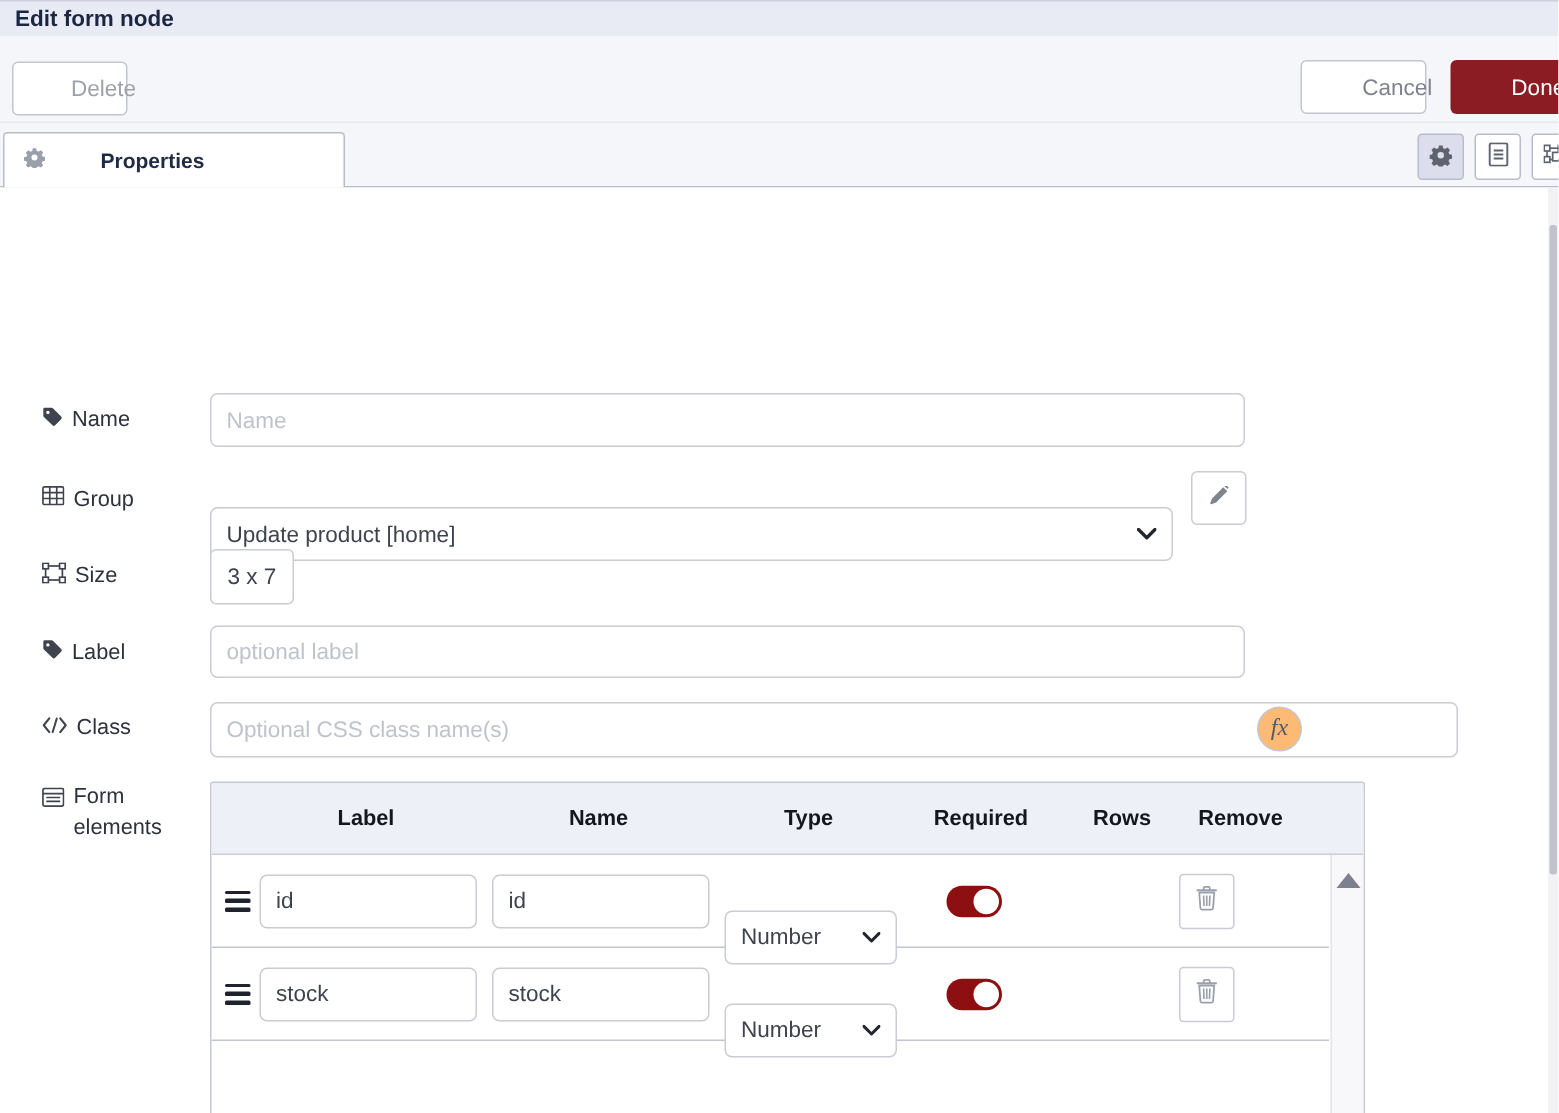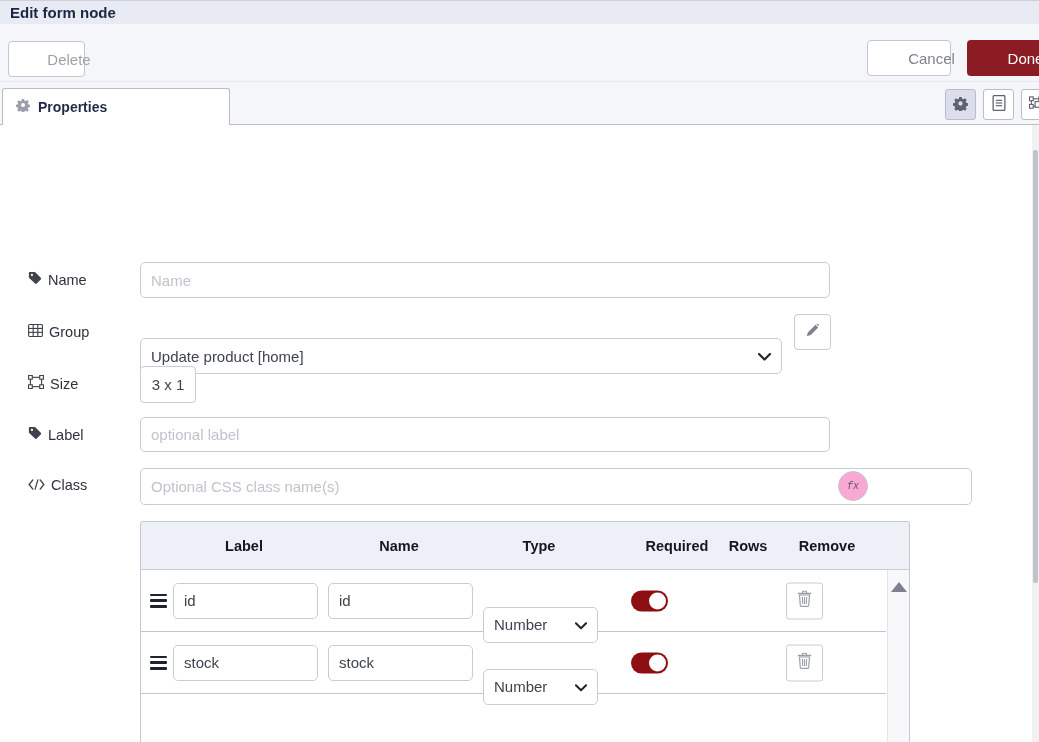--- a/index.html
+++ b/index.html
@@ -23,21 +23,21 @@
   .btn-done   { left:967px; top:16px; width:72px; color:#fff; border:none;
     background:#8c1c23; border-radius:4px 0 0 4px; }
 
   
   .tabbar { position:absolute; left:0; top:82px; width:1039px; height:43px;
     background:#f5f6fa; border-bottom:1px solid #b9bcc9; }
   .tab { position:absolute; left:2px; top:6px; width:228px; height:37px;
     background:#fff; border:1px solid #b9bcc9; border-bottom:none;
     border-radius:3px 3px 0 0; display:flex; align-items:center; gap:8px;
     padding-left:13px; z-index:2; }
-  .tab-label { font-size:14px; font-weight:bold; color:#1f2a44; }
+  .tab-label { font-size:14px; font-weight:bold; color:#1f2a44;margin-left:29px; }
   .icon-btn { position:absolute; top:7px; width:31px; height:31px;
     border:1px solid #b9bcc9; border-radius:3px; background:#fff;
     display:flex; align-items:center; justify-content:center; }
   .icon-btn.active { background:#dcdeed; }
   .ib-gear { left:945px; } .ib-doc { left:983px; } .ib-appearance { left:1021px; }
 
   
   .panel { position:absolute; left:0; top:125px; width:1039px; height:617px; background:#fff; }
   .f-label { position:absolute; display:flex; align-items:center; gap:6px;
     font-size:14.5px; color:#2e323c; }
@@ -61,23 +61,23 @@
   .sel-wrap .chev { position:absolute; right:11px; top:50%; transform:translateY(-50%); pointer-events:none; }
   .btn-size { position:absolute; left:140px; top:241px; width:56px; height:37px;
     border:1px solid #c9ccd4; border-radius:4px; background:#fff; font-size:15px;
     color:#3e434e; display:flex; align-items:center; justify-content:center; }
   .in-label { position:absolute; left:140px; top:292px; width:690px; height:35px; padding:4px 10px; }
   .in-class { position:absolute; left:140px; top:343px; width:832px; height:37px; padding:8px 10px; }
   .btn-edit-group { position:absolute; left:794px; top:189px; width:37px; height:36px;
     border:1px solid #c9ccd4; border-radius:4px; background:#fff;
     display:flex; align-items:center; justify-content:center; }
   .btn-fx { position:absolute; left:838px; top:346px; width:30px; height:30px;
-    border:1px solid #c3c6d0; border-radius:50%; background:#f9a8d4;
+    border:1px solid #c3c6d0; border-radius:50%; background:#fdba74;
     display:flex; align-items:center; justify-content:center;
-    font-family:Liberation Mono, monospace; font-style:italic; font-size:10px; color:#565a66; }
+    font-family:Liberation Serif, serif; font-style:italic; font-size:16px; color:#565a66; }
 
   
   .fe-table { position:absolute; left:140px; top:396px; width:770px; height:346px;
     border:1px solid #c6c9d4; border-radius:2px; background:#fff; overflow:hidden; }
   .fe-head { position:absolute; left:0; top:0; right:0; height:48px;
     background:#eef0f8; border-bottom:1px solid #c9ccd9; }
   .fe-head .th { position:absolute; top:50%; transform:translate(-50%,-50%);
     font-size:14.5px; font-weight:bold; color:#15171e; white-space:nowrap; }
   .fe-body { position:absolute; left:0; top:48px; right:23px; bottom:0; }
   .t-row { position:relative; border-bottom:1px solid #c2c5d0; height:62px; }
@@ -209,21 +209,21 @@
       <svg width="16" height="14" viewBox="0 0 17 15">
           <rect x="2.5" y="2.5" width="12" height="10" fill="none" stroke="#3f434e" stroke-width="1.2"></rect>
           <rect x="0.5" y="0.5" width="4" height="4" fill="#fff" stroke="#3f434e" stroke-width="1.2"></rect>
           <rect x="12.5" y="0.5" width="4" height="4" fill="#fff" stroke="#3f434e" stroke-width="1.2"></rect>
           <rect x="0.5" y="10.5" width="4" height="4" fill="#fff" stroke="#3f434e" stroke-width="1.2"></rect>
           <rect x="12.5" y="10.5" width="4" height="4" fill="#fff" stroke="#3f434e" stroke-width="1.2"></rect>
         </svg>
     </span>
     <span>Size</span>
   </div>
-  <button class="btn-size">3 x 1</button>
+  <button class="btn-size">3 x 7</button>
 
   <div class="f-label lab-label">
     <span>
       <svg width="14" height="14" viewBox="0 0 16 16">
           <path fill="#3f434e" d="M1 2a1 1 0 0 1 1-1h5.2a1.5 1.5 0 0 1 1.1.4l6.3 6.3a1.4 1.4 0 0 1 0 2L10 14.3a1.4 1.4 0 0 1-2 0L1.4 8A1.5 1.5 0 0 1 1 6.9V2zm3.5 1.2a1.3 1.3 0 1 0 0 2.6 1.3 1.3 0 0 0 0-2.6z"></path>
         </svg>
     </span>
     <span>Label</span>
   </div>
   <input class="txt in-label" placeholder="optional label" style="">
@@ -236,27 +236,38 @@
           <line x1="10.5" y1="1" x2="7.5" y2="11" stroke="#3f434e" stroke-width="1.4" stroke-linecap="round"></line>
         </svg>
     </span>
     <span>Class</span>
   </div>
   <input class="txt in-class" placeholder="Optional CSS class name(s)" style="">
   <button class="btn-fx">
       <span>fx</span>
     </button>
 
+  <div class="f-label lab-form">
+    <span>
+      <svg width="15" height="13" viewBox="0 0 16 14">
+          <rect x="0.6" y="0.6" width="14.8" height="12.8" rx="1.5" fill="none" stroke="#3f434e" stroke-width="1.2"></rect>
+          <line x1="0.6" y1="4.4" x2="15.4" y2="4.4" stroke="#3f434e" stroke-width="1.2"></line>
+          <line x1="3" y1="7.2" x2="13" y2="7.2" stroke="#3f434e" stroke-width="1.2"></line>
+          <line x1="3" y1="10" x2="13" y2="10" stroke="#3f434e" stroke-width="1.2"></line>
+        </svg>
+    </span>
+    <span>Form elements</span>
+  </div>
 
   <div class="fe-table">
     <div class="fe-head">
         <span class="th" style="left: 103px;">Label</span>
         <span class="th" style="left: 258px;">Name</span>
         <span class="th" style="left: 398px;">Type</span>
-        <span class="th" style="left: 513px; margin-left: 23px;">Required</span>
+        <span class="th" style="left: 513px;">Required</span>
         <span class="th" style="left: 607px;">Rows</span>
         <span class="th" style="left: 686px;">Remove</span>
       </div>
     <div class="fe-body">
         <div class="t-row first">
     <div class="drag">
             <i></i>
             <i></i>
             <i></i>
           </div>

